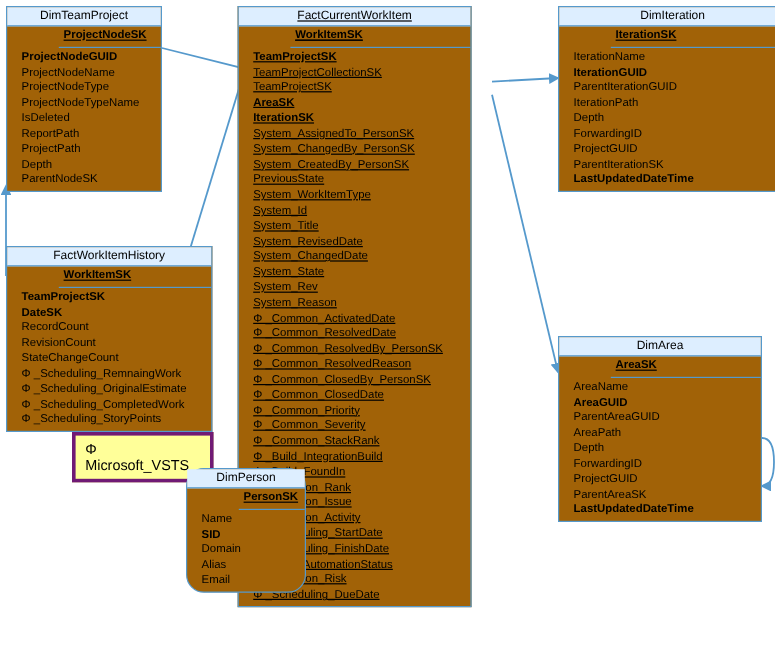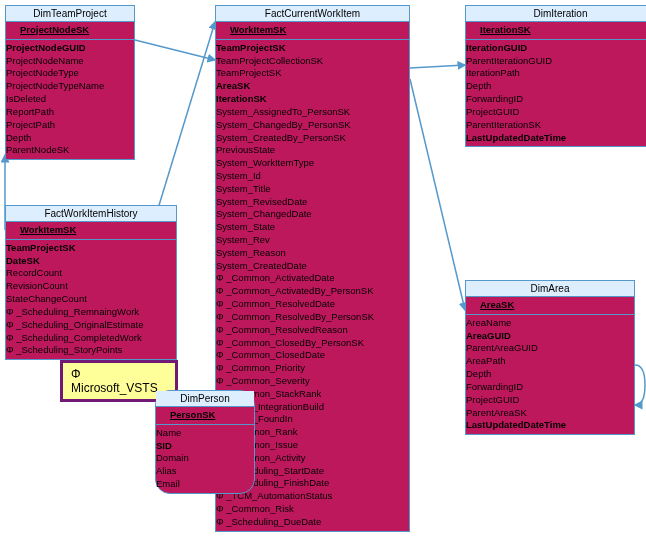--- a/index.html
+++ b/index.html
@@ -20,37 +20,38 @@
     svg.connectors {
       position: absolute;
       top: 0; left: 0;
       width: 646px;
       height: 540px;
       pointer-events: none;
       z-index: 1;
     }
     .table-box {
       position: absolute;
-      background: #be185d;
+      background: #a16207;
       border: 1px solid #5599cc;
       z-index: 2;
     }
     .table-title {
       text-align: center;
       font-size: 10px;
       padding: 2px 4px;
       background: #ddeeff;
       border-bottom: 1px solid #5599cc;
     }
     .table-pk-section {
       border-bottom: 1px solid #5599cc;
-      padding: 2px 14px;
+      padding: 2px 4px;
+      margin-left: 43px;
     }
     .table-fields {
-      padding: 2px 0;
+      padding: 2px 12px;
     }
     .field-name {
       display: block;
       white-space: nowrap;
       font-size: 9.5px;
       line-height: 1.35;
     }
     .field-name.bold {
       font-weight: bold;
     }
@@ -84,21 +85,21 @@
       <span class="field-name">ProjectNodeType</span>
       <span class="field-name">ProjectNodeTypeName</span>
       <span class="field-name">IsDeleted</span>
       <span class="field-name">ReportPath</span>
       <span class="field-name">ProjectPath</span>
       <span class="field-name">Depth</span>
       <span class="field-name">ParentNodeSK</span>
     </div>
   </div>
 
-  <div class="table-box" style="left:215px;top:5px;width:195px;">
+  <div class="table-box" style="left:198px;top:5px;width:195px;text-decoration:underline;">
     <div class="table-title">FactCurrentWorkItem</div>
     <div class="table-pk-section">
       <span class="field-name underline">WorkItemSK</span>
     </div>
     <div class="table-fields">
       <span class="field-name bold">TeamProjectSK</span>
       <span class="field-name">TeamProjectCollectionSK</span>
       <span class="field-name">TeamProjectSK</span>
       <span class="field-name bold">AreaSK</span>
       <span class="field-name bold">IterationSK</span>
@@ -107,23 +108,21 @@
       <span class="field-name">System_CreatedBy_PersonSK</span>
       <span class="field-name">PreviousState</span>
       <span class="field-name">System_WorkItemType</span>
       <span class="field-name">System_Id</span>
       <span class="field-name">System_Title</span>
       <span class="field-name">System_RevisedDate</span>
       <span class="field-name">System_ChangedDate</span>
       <span class="field-name">System_State</span>
       <span class="field-name">System_Rev</span>
       <span class="field-name">System_Reason</span>
-      <span class="field-name">System_CreatedDate</span>
       <span class="field-name">Φ _Common_ActivatedDate</span>
-      <span class="field-name">Φ _Common_ActivatedBy_PersonSK</span>
       <span class="field-name">Φ _Common_ResolvedDate</span>
       <span class="field-name">Φ _Common_ResolvedBy_PersonSK</span>
       <span class="field-name">Φ _Common_ResolvedReason</span>
       <span class="field-name">Φ _Common_ClosedBy_PersonSK</span>
       <span class="field-name">Φ _Common_ClosedDate</span>
       <span class="field-name">Φ _Common_Priority</span>
       <span class="field-name">Φ _Common_Severity</span>
       <span class="field-name">Φ _Common_StackRank</span>
       <span class="field-name">Φ _Build_IntegrationBuild</span>
       <span class="field-name">Φ _Build_FoundIn</span>
@@ -137,20 +136,21 @@
       <span class="field-name">Φ _Scheduling_DueDate</span>
     </div>
   </div>
 
   <div class="table-box" style="left:465px;top:5px;width:191px;">
     <div class="table-title">DimIteration</div>
     <div class="table-pk-section">
       <span class="field-name underline">IterationSK</span>
     </div>
     <div class="table-fields">
+      <span class="field-name">IterationName</span>
       <span class="field-name bold">IterationGUID</span>
       <span class="field-name">ParentIterationGUID</span>
       <span class="field-name">IterationPath</span>
       <span class="field-name">Depth</span>
       <span class="field-name">ForwardingID</span>
       <span class="field-name">ProjectGUID</span>
       <span class="field-name">ParentIterationSK</span>
       <span class="field-name bold">LastUpdatedDateTime</span>
     </div>
   </div>

